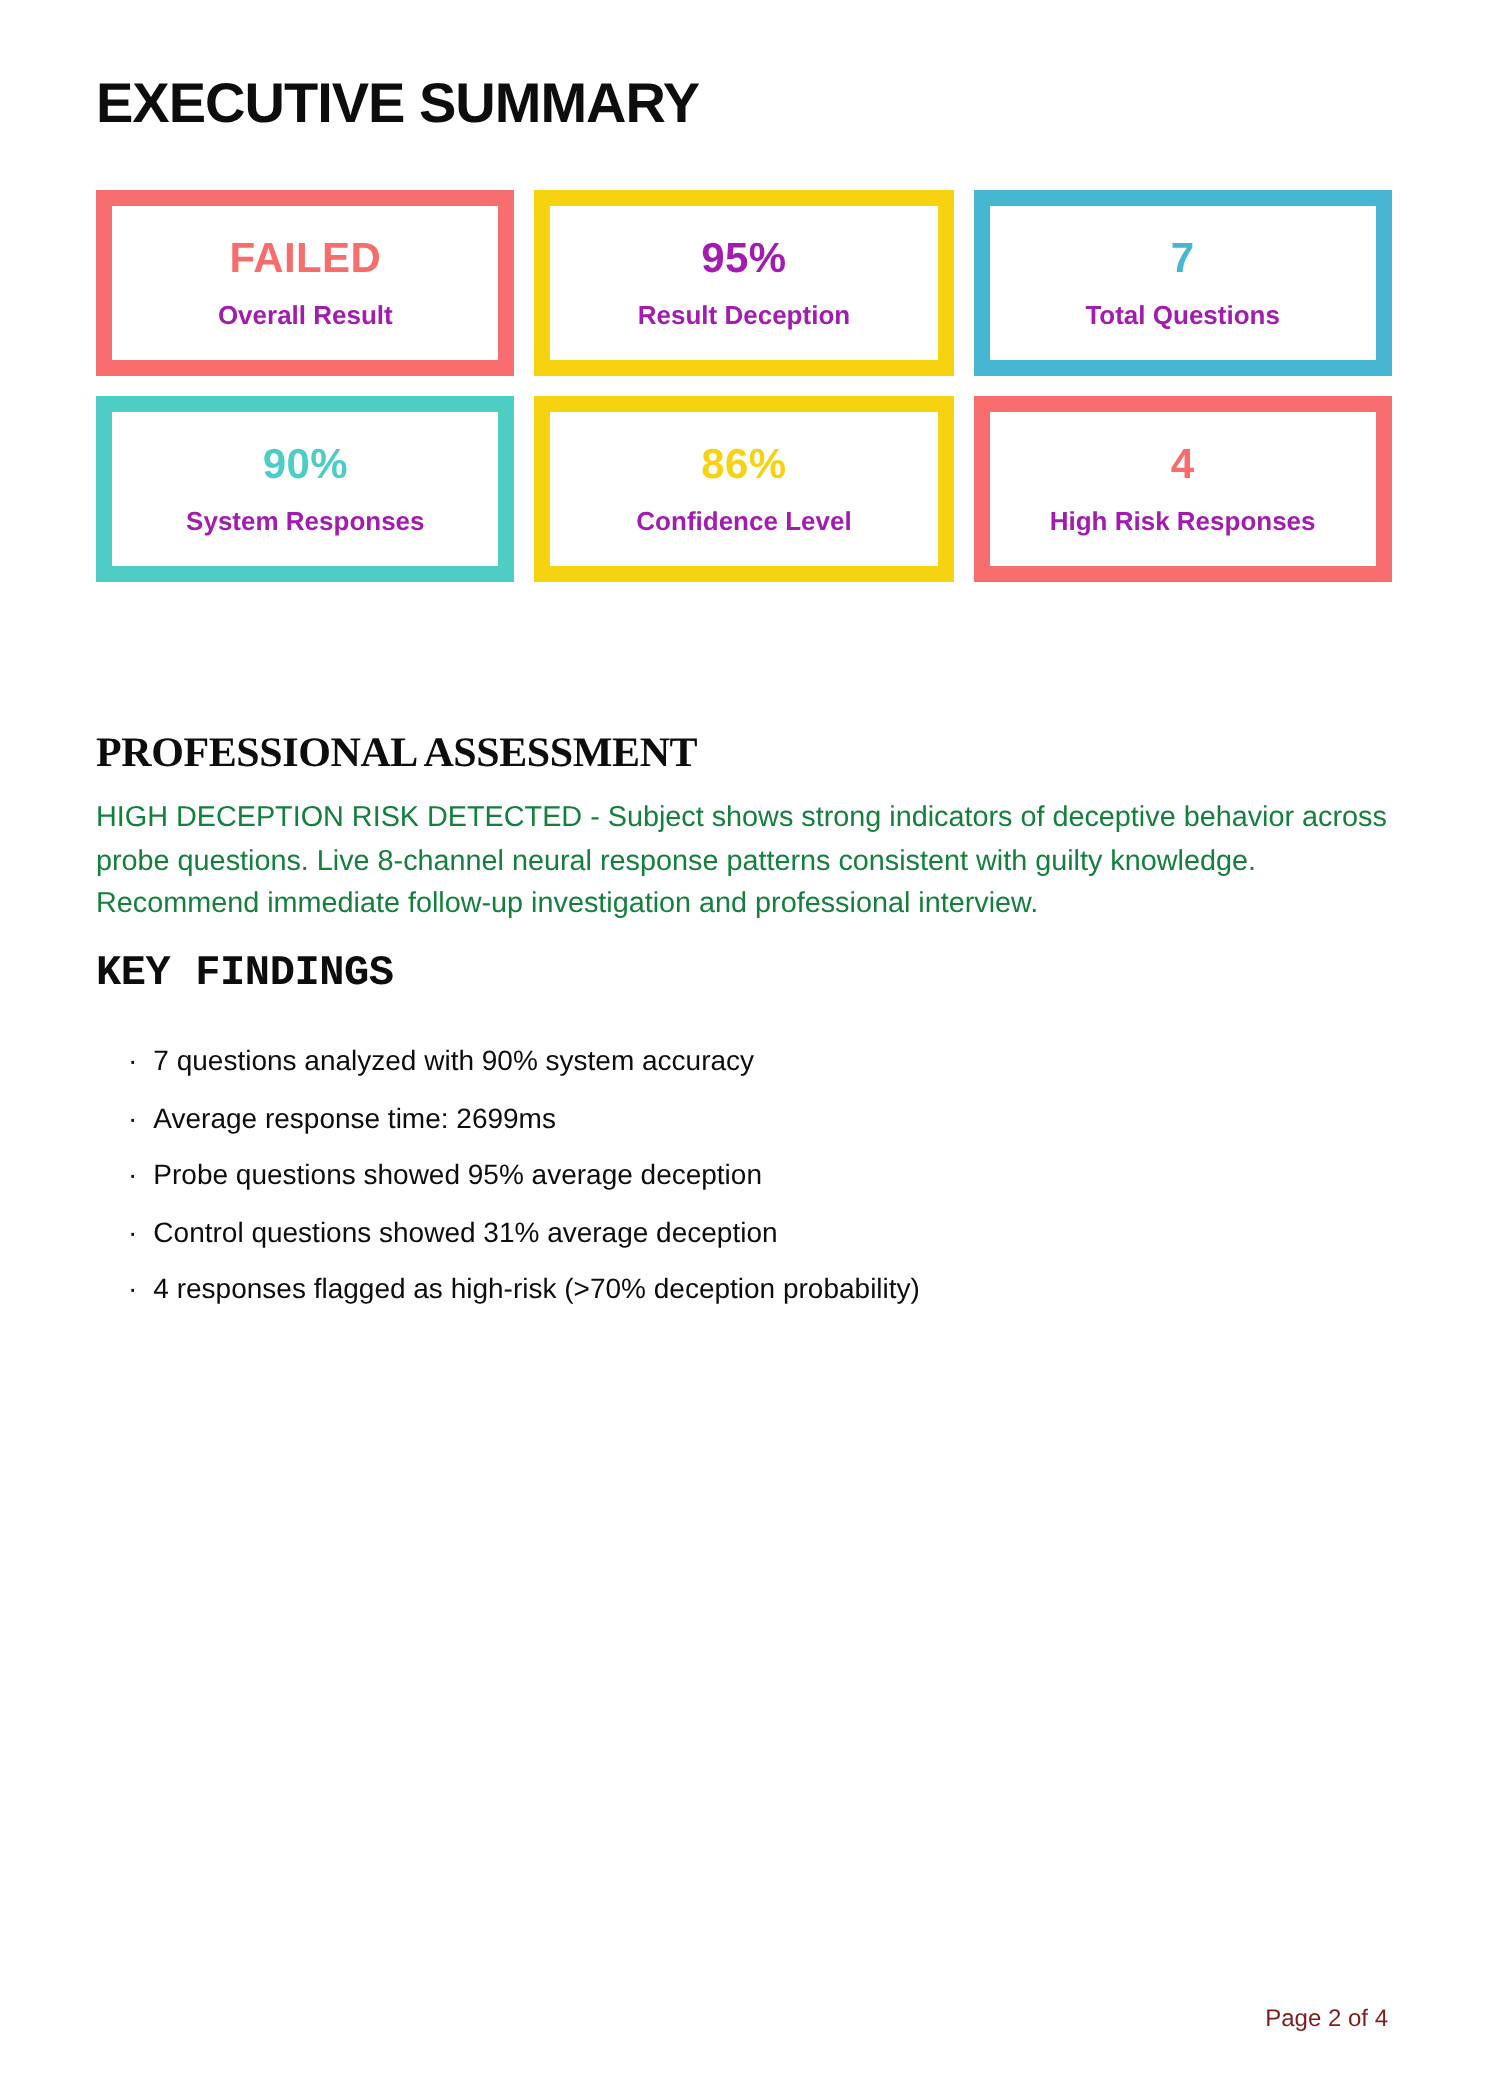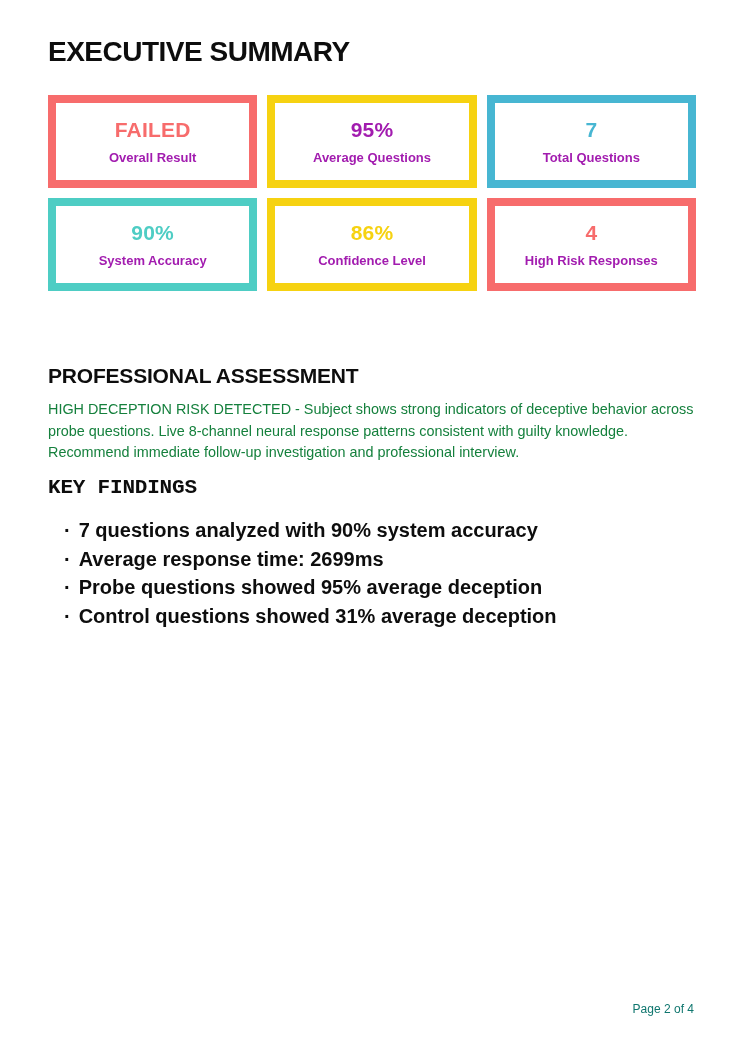--- a/index.html
+++ b/index.html
@@ -57,85 +57,85 @@
   }
   .section-heading {
     position: absolute;
     left: 48px;
     font-size: 21px;
     font-weight: bold;
     color: #0d0d0d;
     letter-spacing: -0.2px;
     white-space: nowrap;
   }
-  .pa-heading { top: 347px; }
+  .pa-heading { top: 347px; font-family: Liberation Serif, serif; }
   .pa-body {
     position: absolute;
     top: 385px;
     left: 48px;
     width: 650px;
     font-size: 14.4px;
     line-height: 21.5px;
     color: #15803d;
   }
   .kf-heading { top: 459px; font-family: Liberation Mono, monospace; }
   .kf-list {
     position: absolute;
     top: 523px;
     left: 64px;
     width: 620px;
     list-style: none;
     margin: 0;
     padding: 0;
   }
   .kf-list li {
-    font-size: 20px;
-    font-weight: bold;
+    font-size: 14px;
+    font-weight: normal;
     color: #0d0d0d;
     line-height: 15.5px;
     margin-bottom: 13px;
     white-space: nowrap;
   }
   .bullet-marker { margin-right: 8px; }
   .page-footer {
     position: absolute;
     top: 1002px;
     right: 49px;
     font-size: 12px;
-    color: #0f766e;
+    color: #7f1d1d;
     white-space: nowrap;
   }
 </style>
 </head>
 <body>
 
 <div class="page">
 
   <h1 class="doc-title">EXECUTIVE SUMMARY</h1>
 
   <div class="cards-grid">
 
     <div class="stat-card" style="border-color: rgb(247, 108, 108);">
       <div class="card-value" style="color: rgb(247, 108, 108);">FAILED</div>
       <div class="card-label">Overall Result</div>
     </div>
 
     <div class="stat-card" style="border-color: rgb(246, 210, 17);">
       <div class="card-value" style="color: #a21caf;">95%</div>
-      <div class="card-label">Average Questions</div>
+      <div class="card-label">Result Deception</div>
     </div>
 
     <div class="stat-card" style="border-color: rgb(71, 182, 210);">
       <div class="card-value" style="color: rgb(71, 182, 210);">7</div>
       <div class="card-label">Total Questions</div>
     </div>
 
     <div class="stat-card" style="border-color: rgb(78, 205, 196);">
       <div class="card-value" style="color: rgb(78, 205, 196);">90%</div>
-      <div class="card-label">System Accuracy</div>
+      <div class="card-label">System Responses</div>
     </div>
 
     <div class="stat-card" style="border-color: rgb(246, 210, 17);">
       <div class="card-value" style="color: rgb(246, 210, 17); text-align: center;">86%</div>
       <div class="card-label">Confidence Level</div>
     </div>
 
     <div class="stat-card" style="border-color: rgb(247, 108, 108);">
       <div class="card-value" style="color: rgb(247, 108, 108);">4</div>
       <div class="card-label">High Risk Responses</div>
@@ -155,17 +155,20 @@
     </li>
     <li>
       <span class="bullet-marker">·</span><span>Average response time: 2699ms</span>
     </li>
     <li>
       <span class="bullet-marker">·</span><span>Probe questions showed 95% average deception</span>
     </li>
     <li>
       <span class="bullet-marker">·</span><span>Control questions showed 31% average deception</span>
     </li>
+    <li>
+      <span class="bullet-marker">·</span><span>4 responses flagged as high-risk (&gt;70% deception probability)</span>
+    </li>
   </ul>
 
   <div class="page-footer">Page 2 of 4</div>
 
 </div>
 
 </body></html>

